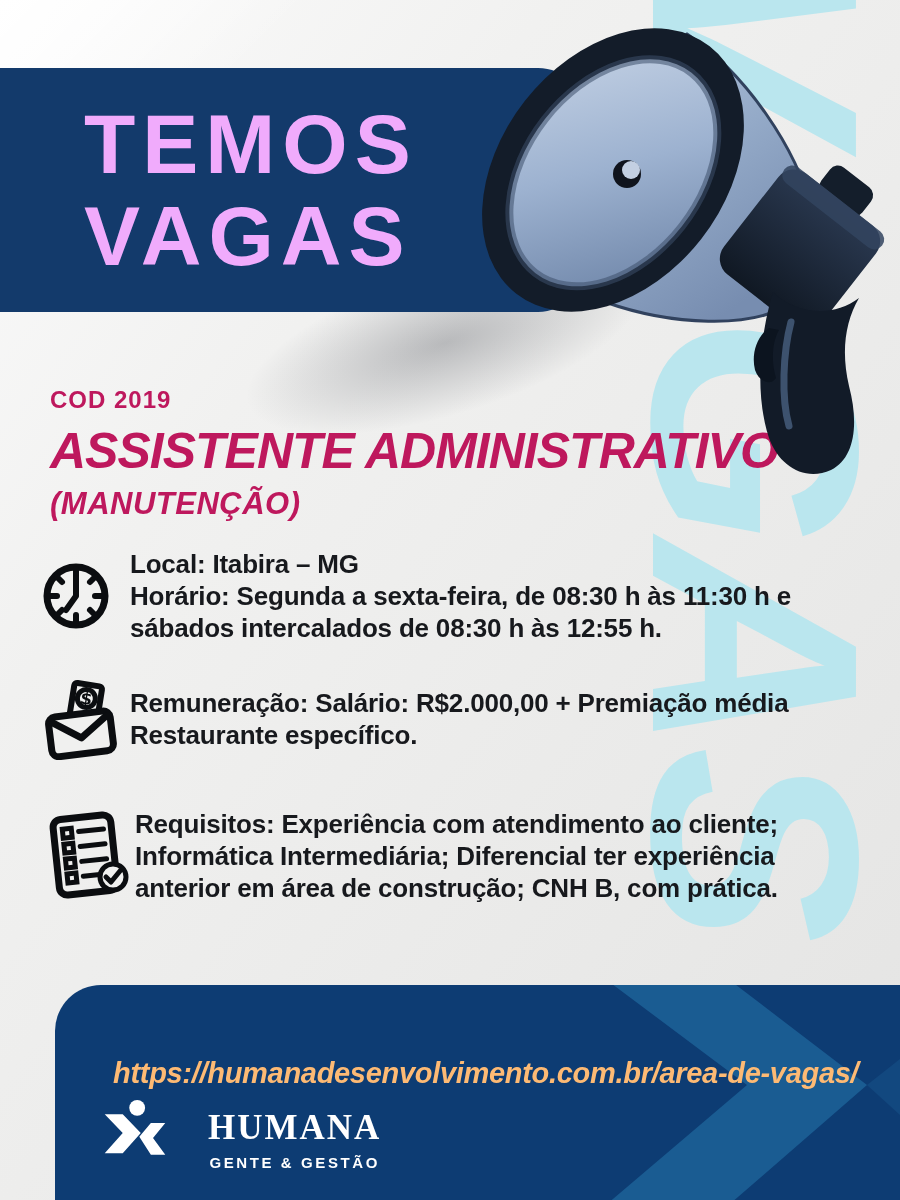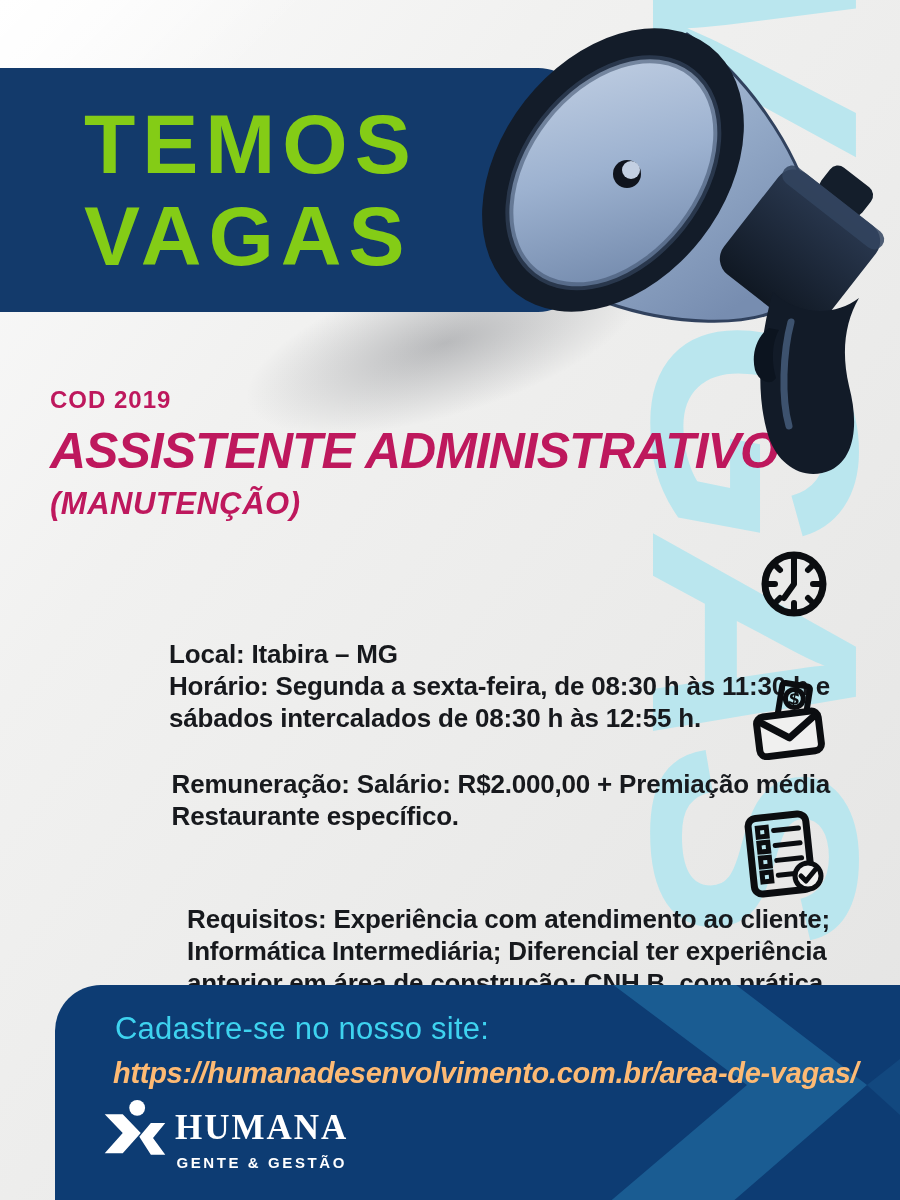--- a/index.html
+++ b/index.html
@@ -24,39 +24,39 @@
     background:radial-gradient(ellipse at center,rgba(95,98,105,.38) 0%,rgba(95,98,105,0) 68%);
     transform:rotate(-17deg);
   }
   .header-banner{
     position:absolute;left:0;top:68px;width:586px;height:244px;z-index:3;
     background:#133a6b;border-radius:0 48px 48px 0;
   }
   .header-banner .lines{
     position:absolute;left:84px;top:30px;
     font-weight:900;font-size:84px;line-height:92px;letter-spacing:7px;
-    color:#84cc16;
+    color:#f0abfc;
   }
   .megaphone{position:absolute;left:455px;top:0;width:455px;height:540px;z-index:5;}
   .jobhead{position:absolute;left:50px;top:386px;width:748px;z-index:4;color:#be185d;}
   .job-code{font-size:24px;font-weight:600;letter-spacing:1px;}
   .job-title{font-size:50px;font-weight:800;font-style:italic;letter-spacing:-1px;margin-top:8px;white-space:nowrap;}
   .job-subtitle{font-size:31px;font-weight:800;font-style:italic;text-align:left;margin-top:6px;letter-spacing:0.5px;}
-  .row{position:absolute;left:40px;width:790px;z-index:4;display:flex;align-items:flex-end;flex-direction:column;}
+  .row{position:absolute;left:40px;width:790px;z-index:4;display:flex;align-items:center;}
   .row .icon-box{flex:0 0 90px;display:flex;justify-content:flex-start;}
   .row .txt{font-size:26px;line-height:32px;font-weight:600;color:#17191d;letter-spacing:-0.2px;}
   .row1{top:548px;} .row2{top:678px;} .row3{top:808px;}
   .footer-banner{
     position:absolute;left:55px;top:985px;width:845px;height:215px;z-index:6;
     background:#0d3c73;border-radius:46px 0 0 0;overflow:hidden;
   }
   .footer-banner svg.chevrons{position:absolute;left:0;top:0;}
   .cta{position:absolute;left:60px;top:26px;font-size:31px;font-weight:500;color:#3ed3ef;letter-spacing:0.2px;}
   .url{position:absolute;left:58px;top:72px;font-size:29px;font-weight:600;font-style:italic;color:#fdba74;letter-spacing:-0.3px;text-decoration:none;}
-  .logo{position:absolute;left:48px;top:112px;display:flex;align-items:flex-start;color:#fff;}
+  .logo{position:absolute;left:48px;top:112px;display:flex;align-items:flex-start;color:#fff;gap:33px;}
   .logo .wordmark{margin-left:8px;margin-top:14px;}
   .logo .brand{font-family:"Liberation Serif",serif;font-weight:700;font-size:35px;letter-spacing:2px;line-height:34px;}
   .logo .tagline{font-size:15px;font-weight:700;letter-spacing:2.6px;margin-top:9px;text-align:center;}
 </style>
 </head>
 <body>
 
 <div class="bg-streak"></div>
 
 <div class="watermark">VAGAS</div>
@@ -185,21 +185,20 @@
     <div>Informática Intermediária; Diferencial ter experiência</div>
     <div>anterior em área de construção; CNH B, com prática.</div>
   </div>
 </div>
 
 <div class="footer-banner">
   <svg class="chevrons" width="845" height="215" viewBox="0 0 845 215">
     <polygon points="545,-10 668,-10 812,100 668,225 545,225 692,100" fill="#1a5c92"></polygon>
     <polygon points="812,100 845,74 845,130" fill="#12487f"></polygon>
   </svg>
-  <div class="cta">Cadastre-se no nosso site:</div>
   <a class="url" href="#">https://humanadesenvolvimento.com.br/area-de-vagas/</a>
   <div class="logo">
     <svg width="64" height="62" viewBox="0 0 88 86">
       <circle cx="47" cy="15" r="11" fill="#ffffff"></circle>
       <path d="M 2,24 L 27,24 L 52,50 L 27,78 L 2,78 L 27,50 Z" fill="#ffffff"></path>
       <path d="M 86,36 L 66,36 L 50,55 L 66,80 L 86,80 L 69,57 Z" fill="#ffffff"></path>
     </svg>
     <div class="wordmark">
       <div class="brand">HUMANA</div>
       <div class="tagline">GENTE &amp; GESTÃO</div>

